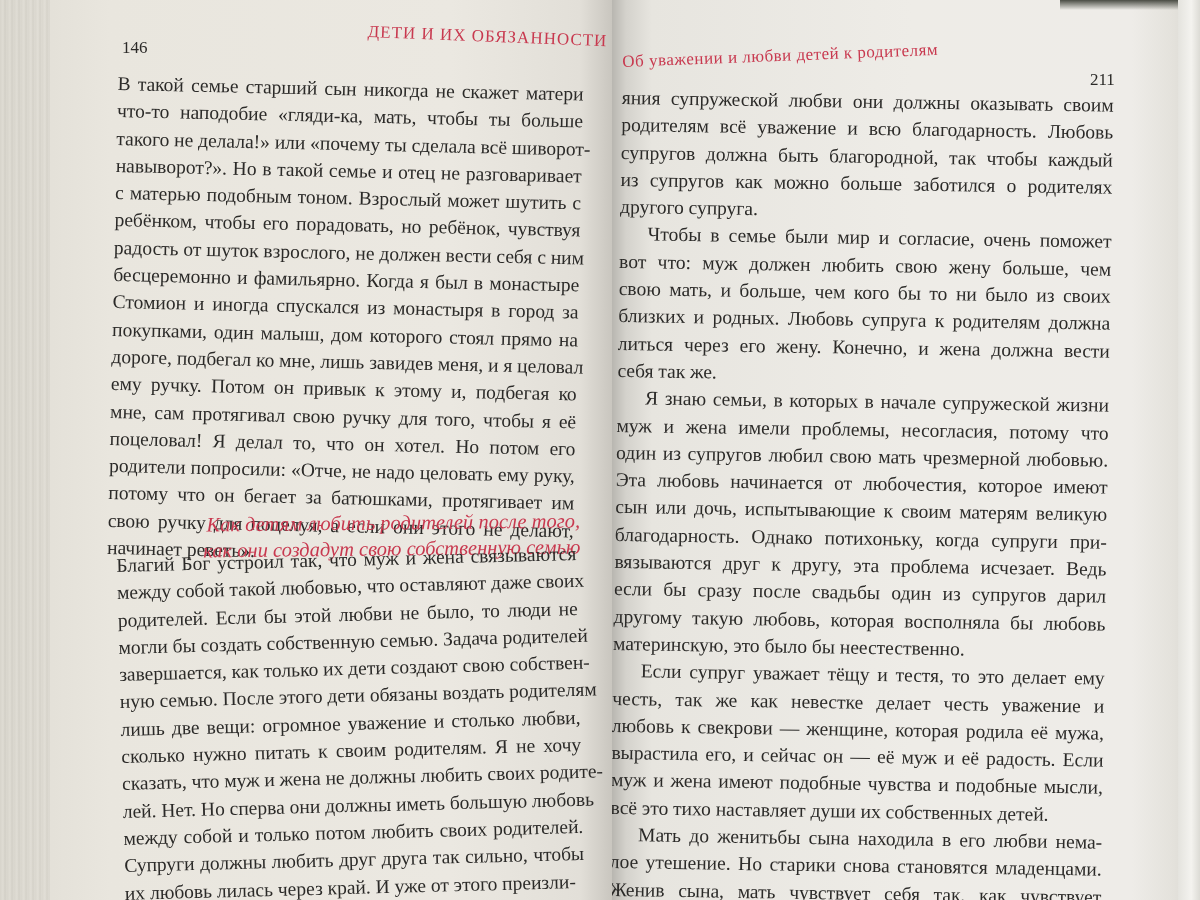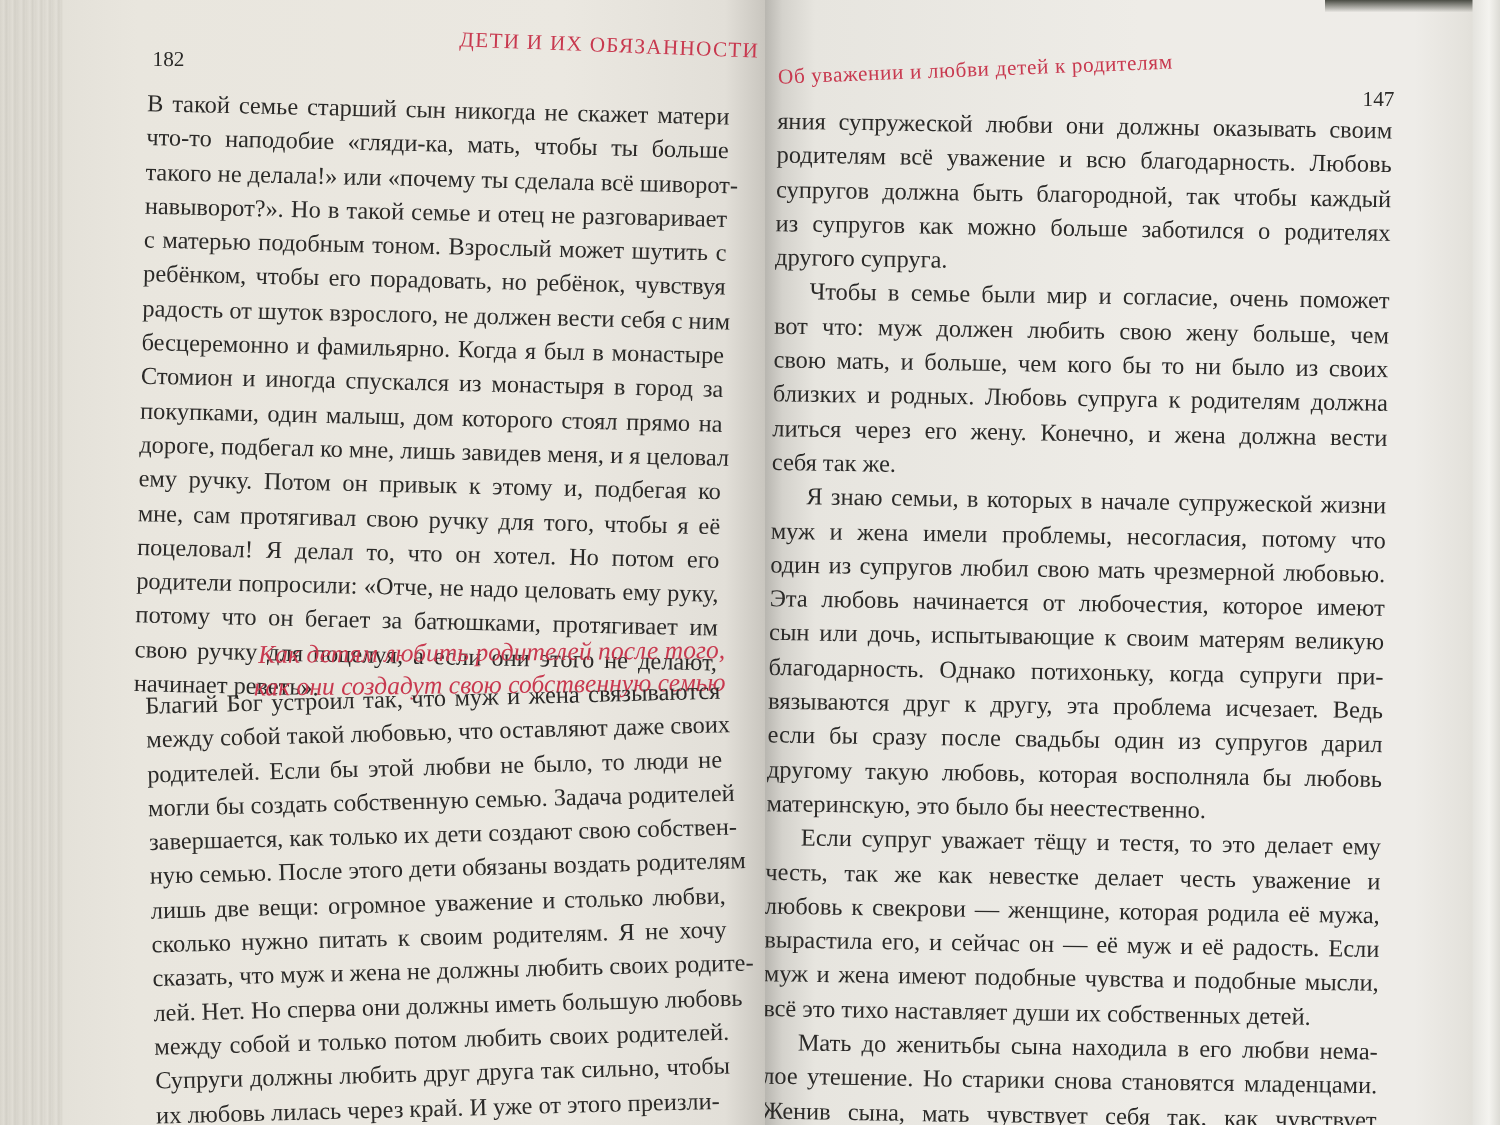--- a/index.html
+++ b/index.html
@@ -56,21 +56,21 @@
   }
 </style>
 </head>
 <body>
 
 <div class="book">
 
   <div class="page left">
     <div class="page-edges"></div>
 
-    <div class="page-number" style="left:122px; top:38px;">182</div>
+    <div class="page-number" style="left:122px; top:38px;">146</div>
     <div class="running-head left-head" style="left:368px; top:22px; transform: rotate(2.2deg); transform-origin:left top;">ДЕТИ И ИХ ОБЯЗАННОСТИ</div>
 
     <div class="text-block" style="left:118px; top:70px; width:466px; transform: rotate(1.3deg); transform-origin: left top;">
       <div id="lp1">
           <span class="line">В такой семье старший сын никогда не скажет матери</span>
           <span class="line">что-то наподобие «гляди-ка, мать, чтобы ты больше</span>
           <span class="line">такого не делала!» или «почему ты сделала всё шиворот-</span>
           <span class="line">навыворот?». Но в такой семье и отец не разговаривает</span>
           <span class="line">с матерью подобным тоном. Взрослый может шутить с</span>
           <span class="line">ребёнком, чтобы его порадовать, но ребёнок, чувствуя</span>
@@ -111,21 +111,21 @@
           <span class="line last">их любовь лилась через край. И уже от этого преизли-</span>
         </div>
     </div>
   </div>
 
   <div class="page right">
     <div class="right-dark-top"></div>
     <div class="right-edge"></div>
 
     <div class="running-head" style="left:10px; top:52px; transform: rotate(-2.2deg); transform-origin:left top;">Об уважении и любви детей к родителям</div>
-    <div class="page-number" style="left:478px; top:70px;">147</div>
+    <div class="page-number" style="left:478px; top:70px;">211</div>
 
     <div class="text-block" style="left:10px; top:84px; width:492px; transform: rotate(0.9deg); transform-origin: left top;">
       <div id="rp1">
           <span class="line">яния супружеской любви они должны оказывать своим</span>
           <span class="line">родителям всё уважение и всю благодарность. Любовь</span>
           <span class="line">супругов должна быть благородной, так чтобы каждый</span>
           <span class="line">из супругов как можно больше заботился о родителях</span>
           <span class="line last">другого супруга.</span>
         </div>
       <div id="rp2">

